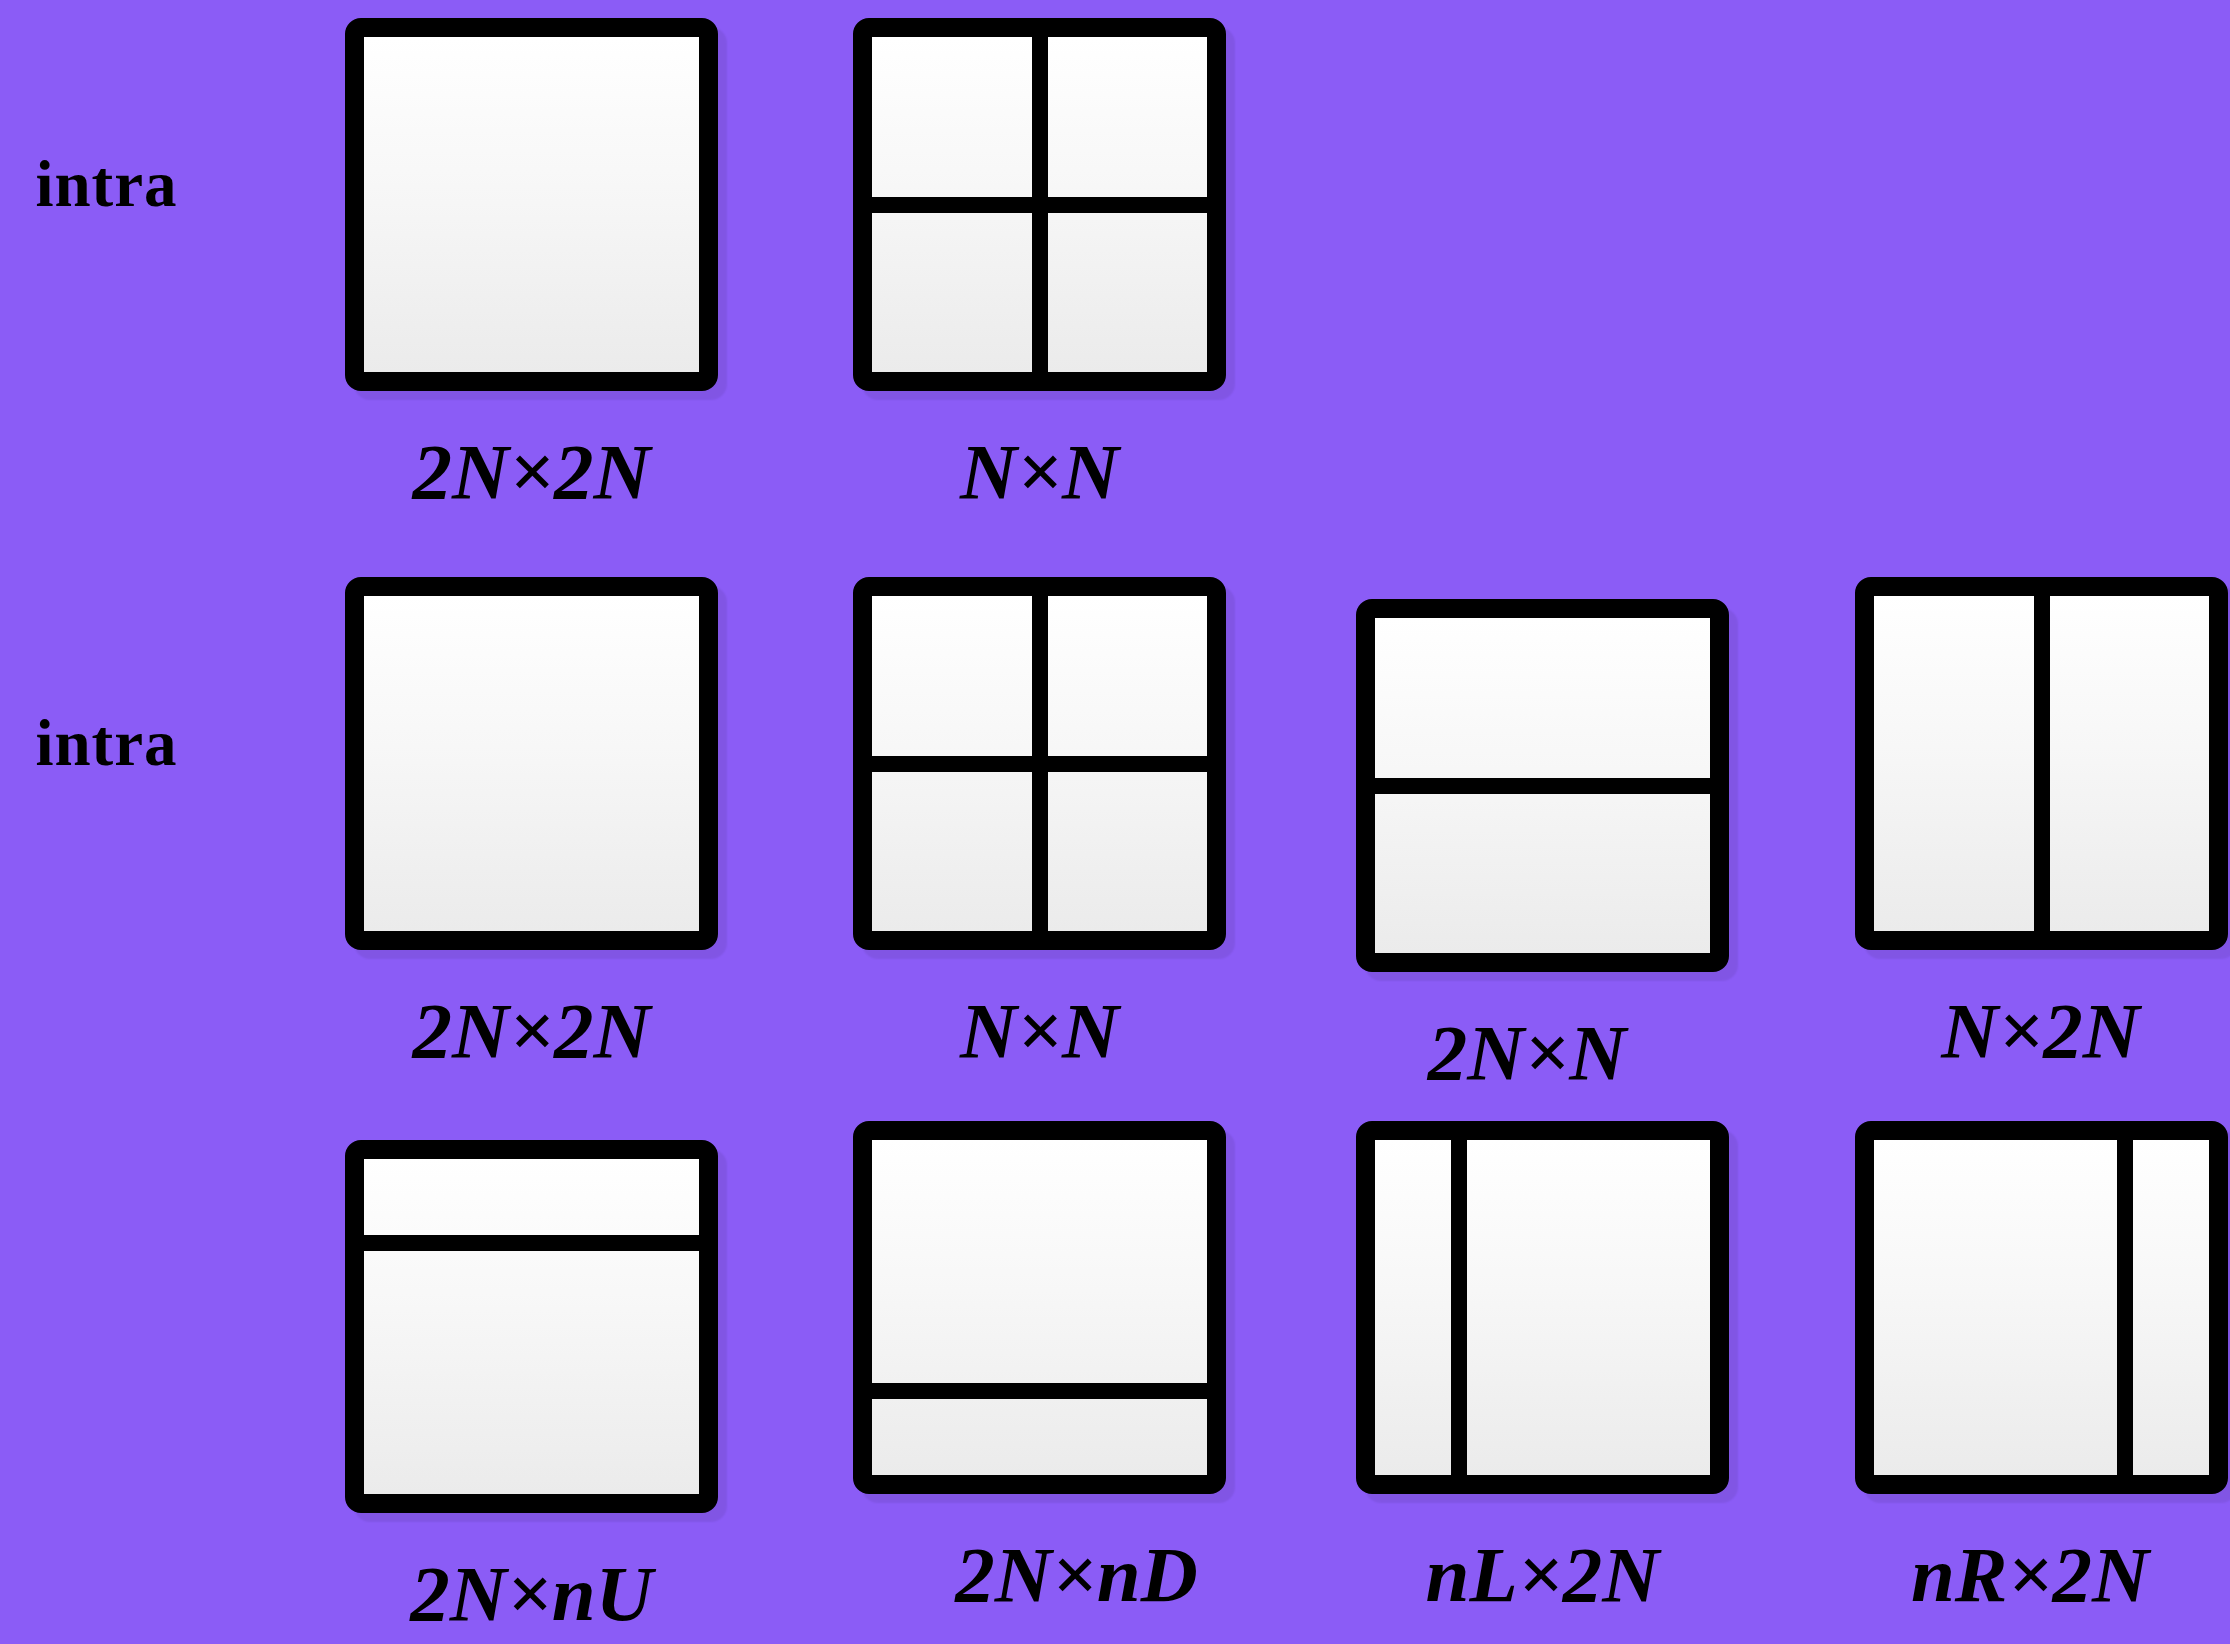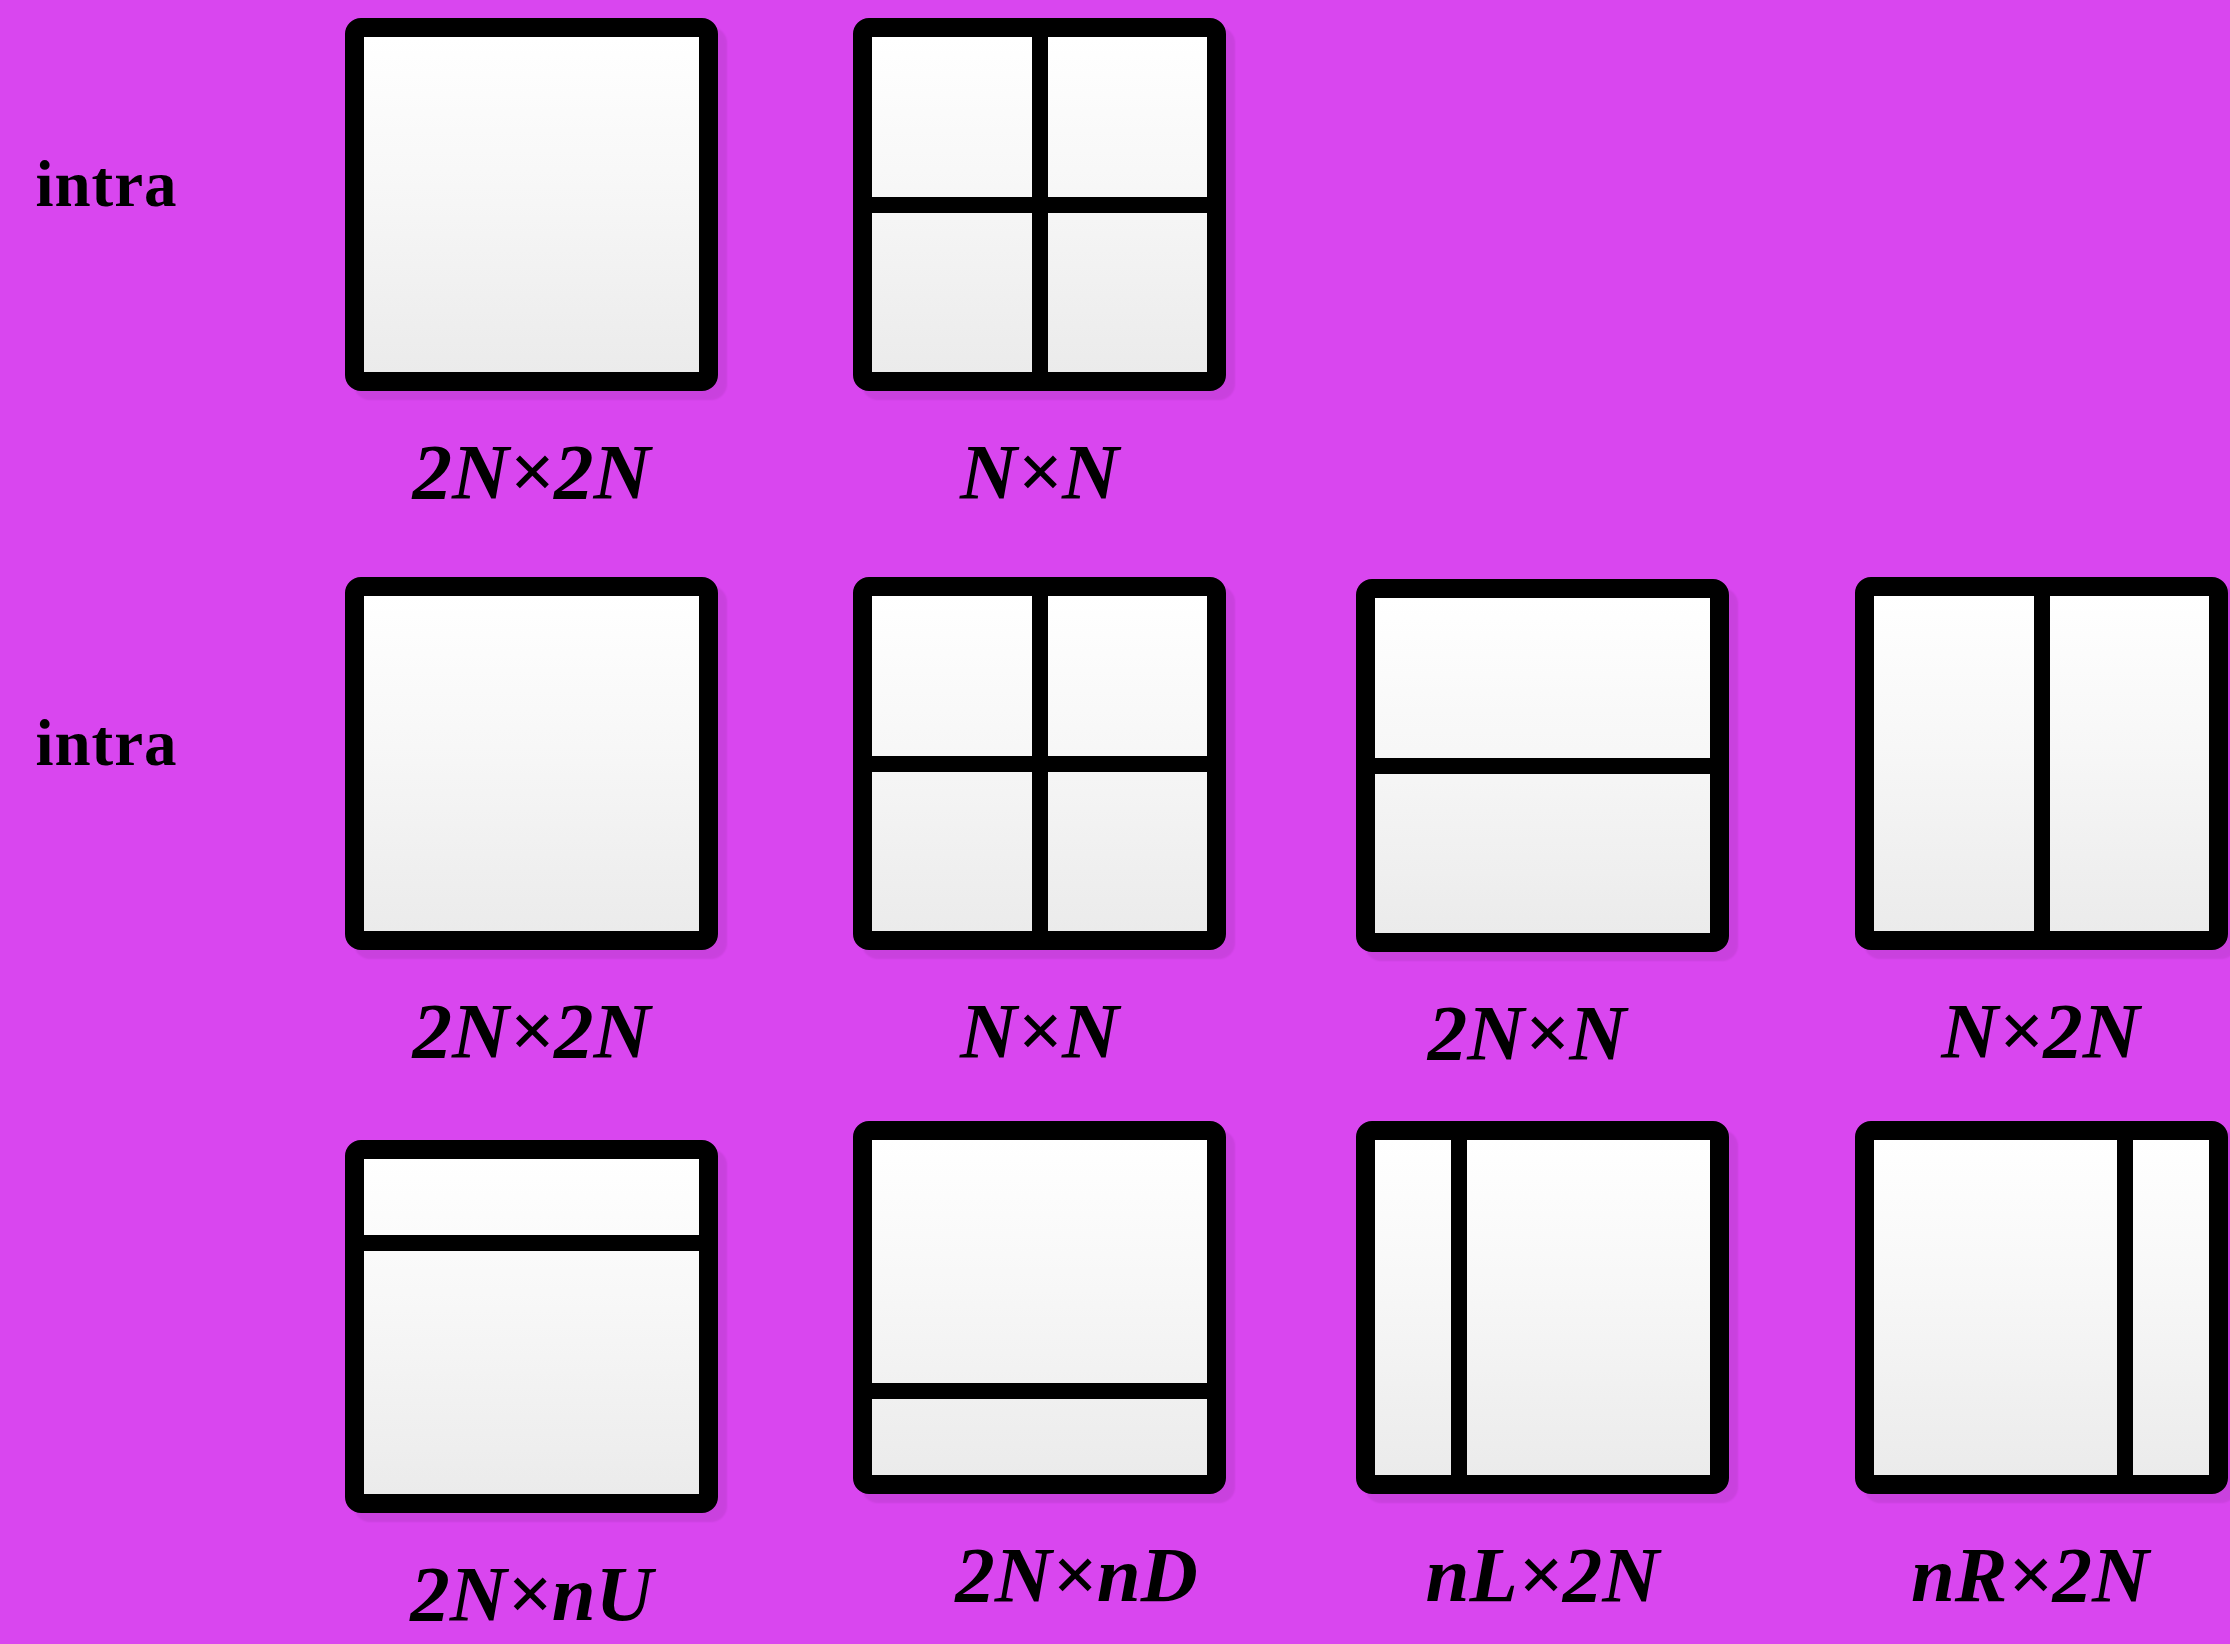--- a/index.html
+++ b/index.html
@@ -65,21 +65,21 @@
     font-weight: bold;
     font-style: italic;
     font-size: 79px;
     color: #000000;
     white-space: nowrap;
   }
 </style>
 </head>
 <body>
 
-<div id="diagram" style="background: #d946ef;">
+<div id="diagram" style="background: #8b5cf6;">
     <div class="row-label" style="top: -2px; height: 373px;">intra</div>
     <div class="unit" style="left: 345px; top: 18px; width: 373px;">
       <div class="box" style="width: 373px; height: 373px; border-color: rgb(0, 0, 0);"></div>
       <div class="unit-label" style="top: 409px; color: rgb(0, 0, 0);">2N×2N</div>
     </div>
     <div class="unit" style="left: 853px; top: 18px; width: 373px;">
       <div class="box" style="width: 373px; height: 373px; border-color: rgb(0, 0, 0);">
         <div class="divider-h" style="top: 50%; background: rgb(0, 0, 0);"></div>
         <div class="divider-v" style="left: 50%; background: rgb(0, 0, 0);"></div>
       </div>
@@ -90,21 +90,21 @@
       <div class="box" style="width: 373px; height: 373px; border-color: rgb(0, 0, 0);"></div>
       <div class="unit-label" style="top: 409px; color: rgb(0, 0, 0);">2N×2N</div>
     </div>
     <div class="unit" style="left: 853px; top: 577px; width: 373px;">
       <div class="box" style="width: 373px; height: 373px; border-color: rgb(0, 0, 0);">
         <div class="divider-h" style="top: 50%; background: rgb(0, 0, 0);"></div>
         <div class="divider-v" style="left: 50%; background: rgb(0, 0, 0);"></div>
       </div>
       <div class="unit-label" style="top: 409px; color: rgb(0, 0, 0);">N×N</div>
     </div>
-    <div class="unit" style="left: 1356px; top: 579px; width: 342px;">
+    <div class="unit" style="left: 1356px; top: 599px; width: 342px;">
       <div class="box" style="width: 373px; height: 373px; border-color: rgb(0, 0, 0);">
         <div class="divider-h" style="top: 50%; background: rgb(0, 0, 0);"></div>
       </div>
       <div class="unit-label" style="top: 409px; color: rgb(0, 0, 0);">2N×N</div>
     </div>
     <div class="unit" style="left: 1855px; top: 577px; width: 371px;">
       <div class="box" style="width: 373px; height: 373px; border-color: rgb(0, 0, 0);">
         <div class="divider-v" style="left: 50%; background: rgb(0, 0, 0);"></div>
       </div>
       <div class="unit-label" style="top: 409px; color: rgb(0, 0, 0);">N×2N</div>

